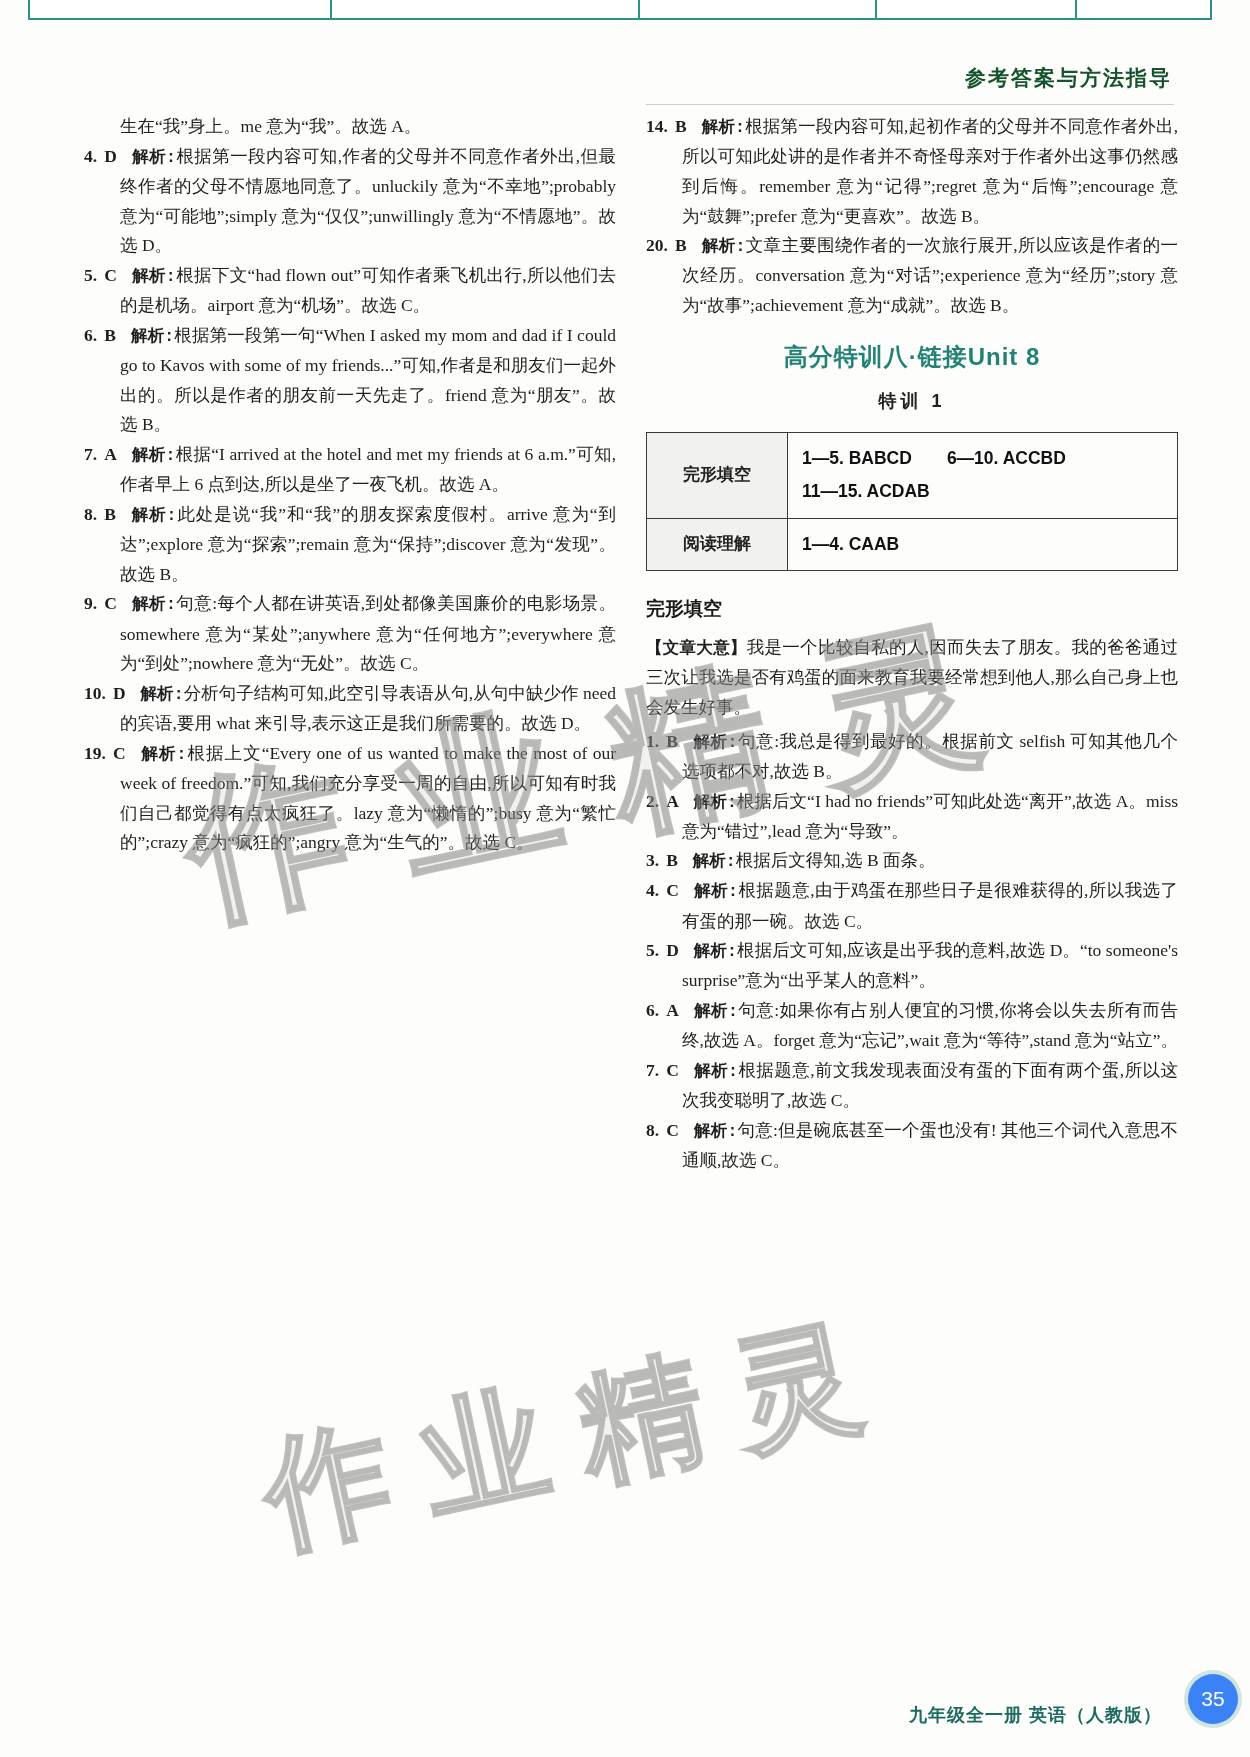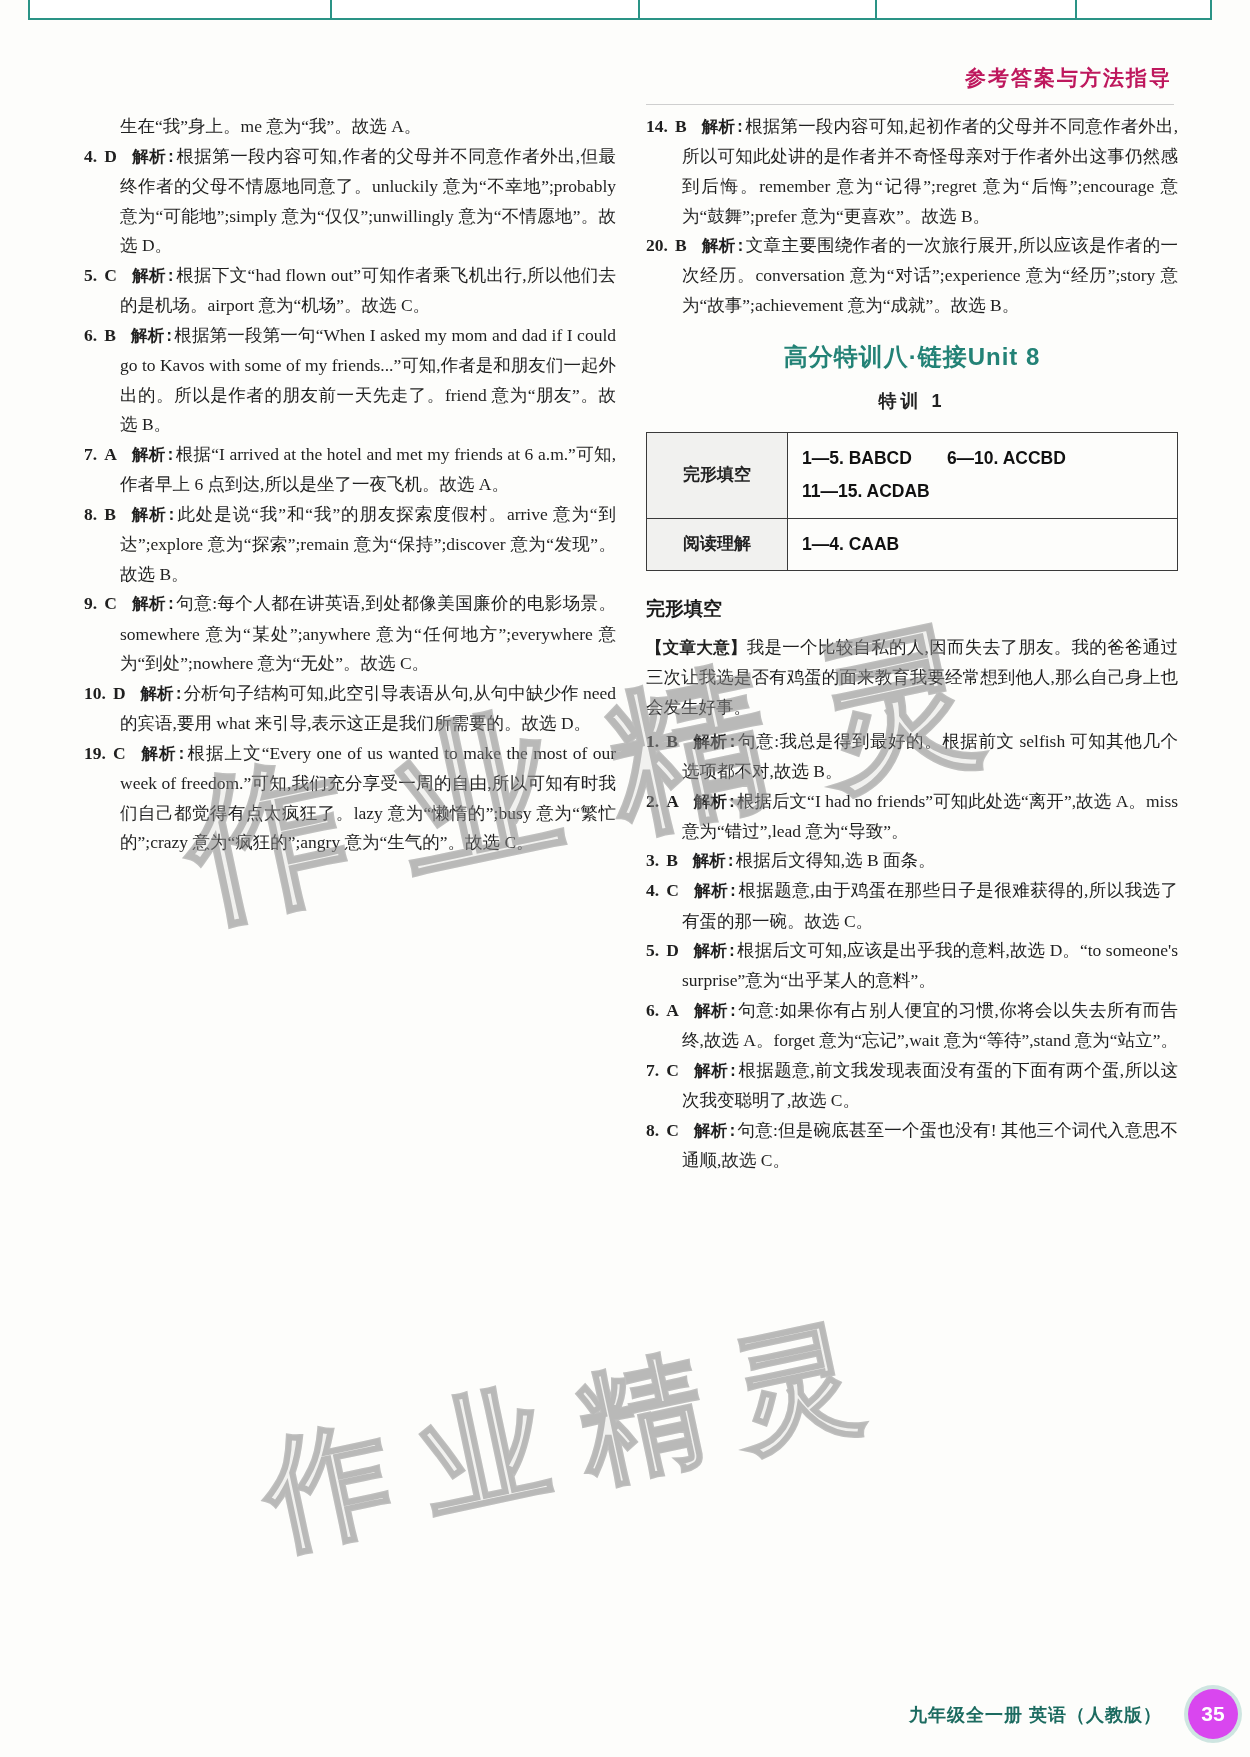--- a/index.html
+++ b/index.html
@@ -16,21 +16,21 @@
   .topfrag{
     position:absolute;top:-10px;left:28px;width:1184px;height:30px;
     border:2px solid #2a9386;background:#fff;box-sizing:border-box;
   }
   .topfrag i{position:absolute;top:0;bottom:0;width:2px;background:#2a9386;}
 
   .header-title{
     position:absolute;top:64px;right:78px;
     font-family:"Liberation Sans","DejaVu Sans",sans-serif;
     font-weight:bold;font-size:21px;letter-spacing:2px;
-    color:#be185d;
+    color:#14532d;
   }
   .header-rule{
     position:absolute;top:104px;left:646px;width:528px;
     border-top:1px solid #cfcfcf;
   }
 
   .col{
     position:absolute;top:112px;width:532px;
     font-size:17.5px;line-height:1.7;text-align:justify;
   }
@@ -91,26 +91,26 @@
   }
   .wm1{top:660px;left:180px;font-size:160px;letter-spacing:55px;transform:rotate(-12deg);}
   .wm2{top:1350px;left:260px;font-size:125px;letter-spacing:35px;transform:rotate(-12deg);}
 
   .footer-text{
     position:absolute;right:88px;bottom:30px;
     font-family:"Liberation Sans","DejaVu Sans",sans-serif;
     font-weight:bold;font-size:18px;color:#1c6b60;letter-spacing:1px;
   }
   .pagenum-circle{
-    position:absolute;right:12px;bottom:18px;
+    position:absolute;right:12px;bottom:33px;
     width:50px;height:50px;border-radius:50%;
-    background:#d946ef;color:#fff;
+    background:#3b82f6;color:#fff;
     display:flex;align-items:center;justify-content:center;
     font-family:"Liberation Sans","DejaVu Sans",sans-serif;
-    font-weight:bold;font-size:21px;
+    font-weight:normal;font-size:21px;
     box-shadow:0 0 0 4px rgba(42,147,134,0.22);
   }
 </style>
 </head>
 <body>
 
 <div class="page">
 
   <div class="topfrag">
     <i style="left:300px"></i>

